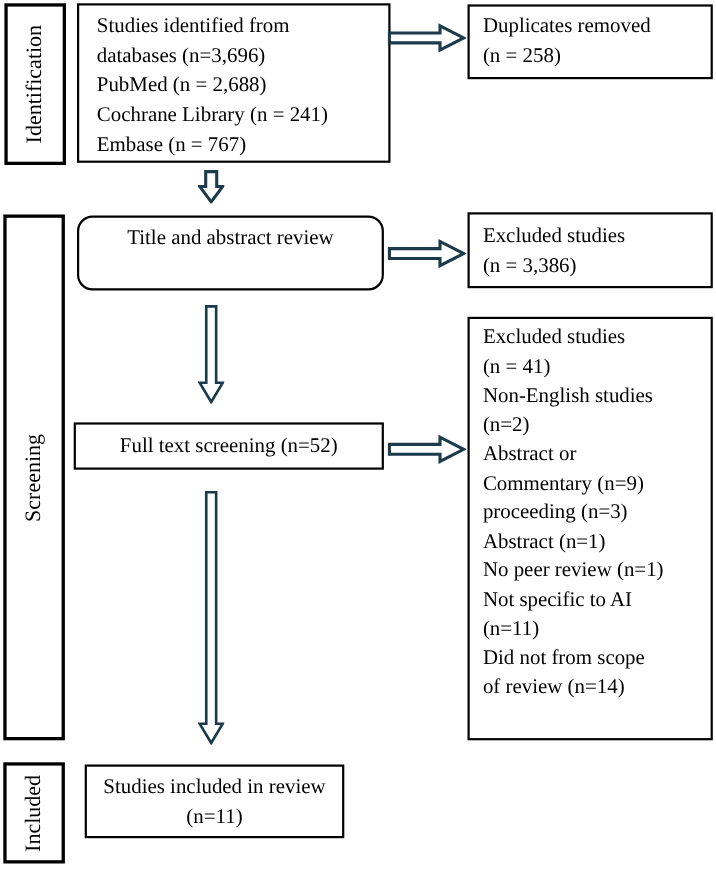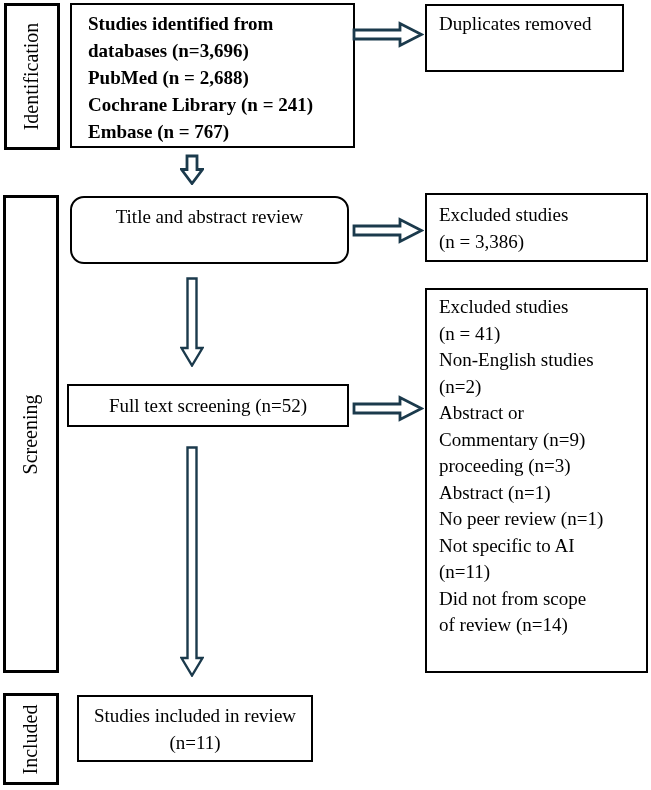--- a/index.html
+++ b/index.html
@@ -47,30 +47,31 @@
   </div>
 
   <div class="box side" style="left:3px;top:195px;width:56px;height:478px;">
     <span class="vlabel">Screening</span>
   </div>
 
   <div class="box side" style="left:3px;top:693px;width:56px;height:92px;">
     <span class="vlabel">Included</span>
   </div>
 
-  <div class="box" id="box-identified" style="left:70px;top:3px;width:285px;height:145px;padding:5px 6px 5px 16px;font-weight:bold;">
+  <div class="box" id="box-identified" style="left:70px;top:3px;width:285px;height:145px;padding:5px 6px 5px 16px;">
       <div class="line">Studies identified from</div>
       <div class="line">databases (n=3,696)</div>
       <div class="line">PubMed (n = 2,688)</div>
       <div class="line">Cochrane Library (n = 241)</div>
       <div class="line">Embase (n = 767)</div>
     </div>
 
-  <div class="box" id="box-duplicates" style="left:425px;top:4px;width:199px;height:68px;padding:4px 6px 0 12px;">
+  <div class="box" id="box-duplicates" style="left:425px;top:4px;width:223px;height:68px;padding:4px 6px 0 12px;">
       <div class="line">Duplicates removed</div>
+      <div class="line">(n = 258)</div>
     </div>
 
   <div class="box center" id="box-title-abstract" style="left:70px;top:196px;width:279px;height:68px;padding-top:5px;border-radius:14px;">
       <div class="line">Title and abstract review</div>
     </div>
 
   <div class="box" id="box-excluded-title" style="left:425px;top:193px;width:223px;height:69px;padding:6px 6px 0 12px;">
       <div class="line">Excluded studies</div>
       <div class="line">(n = 3,386)</div>
     </div>

